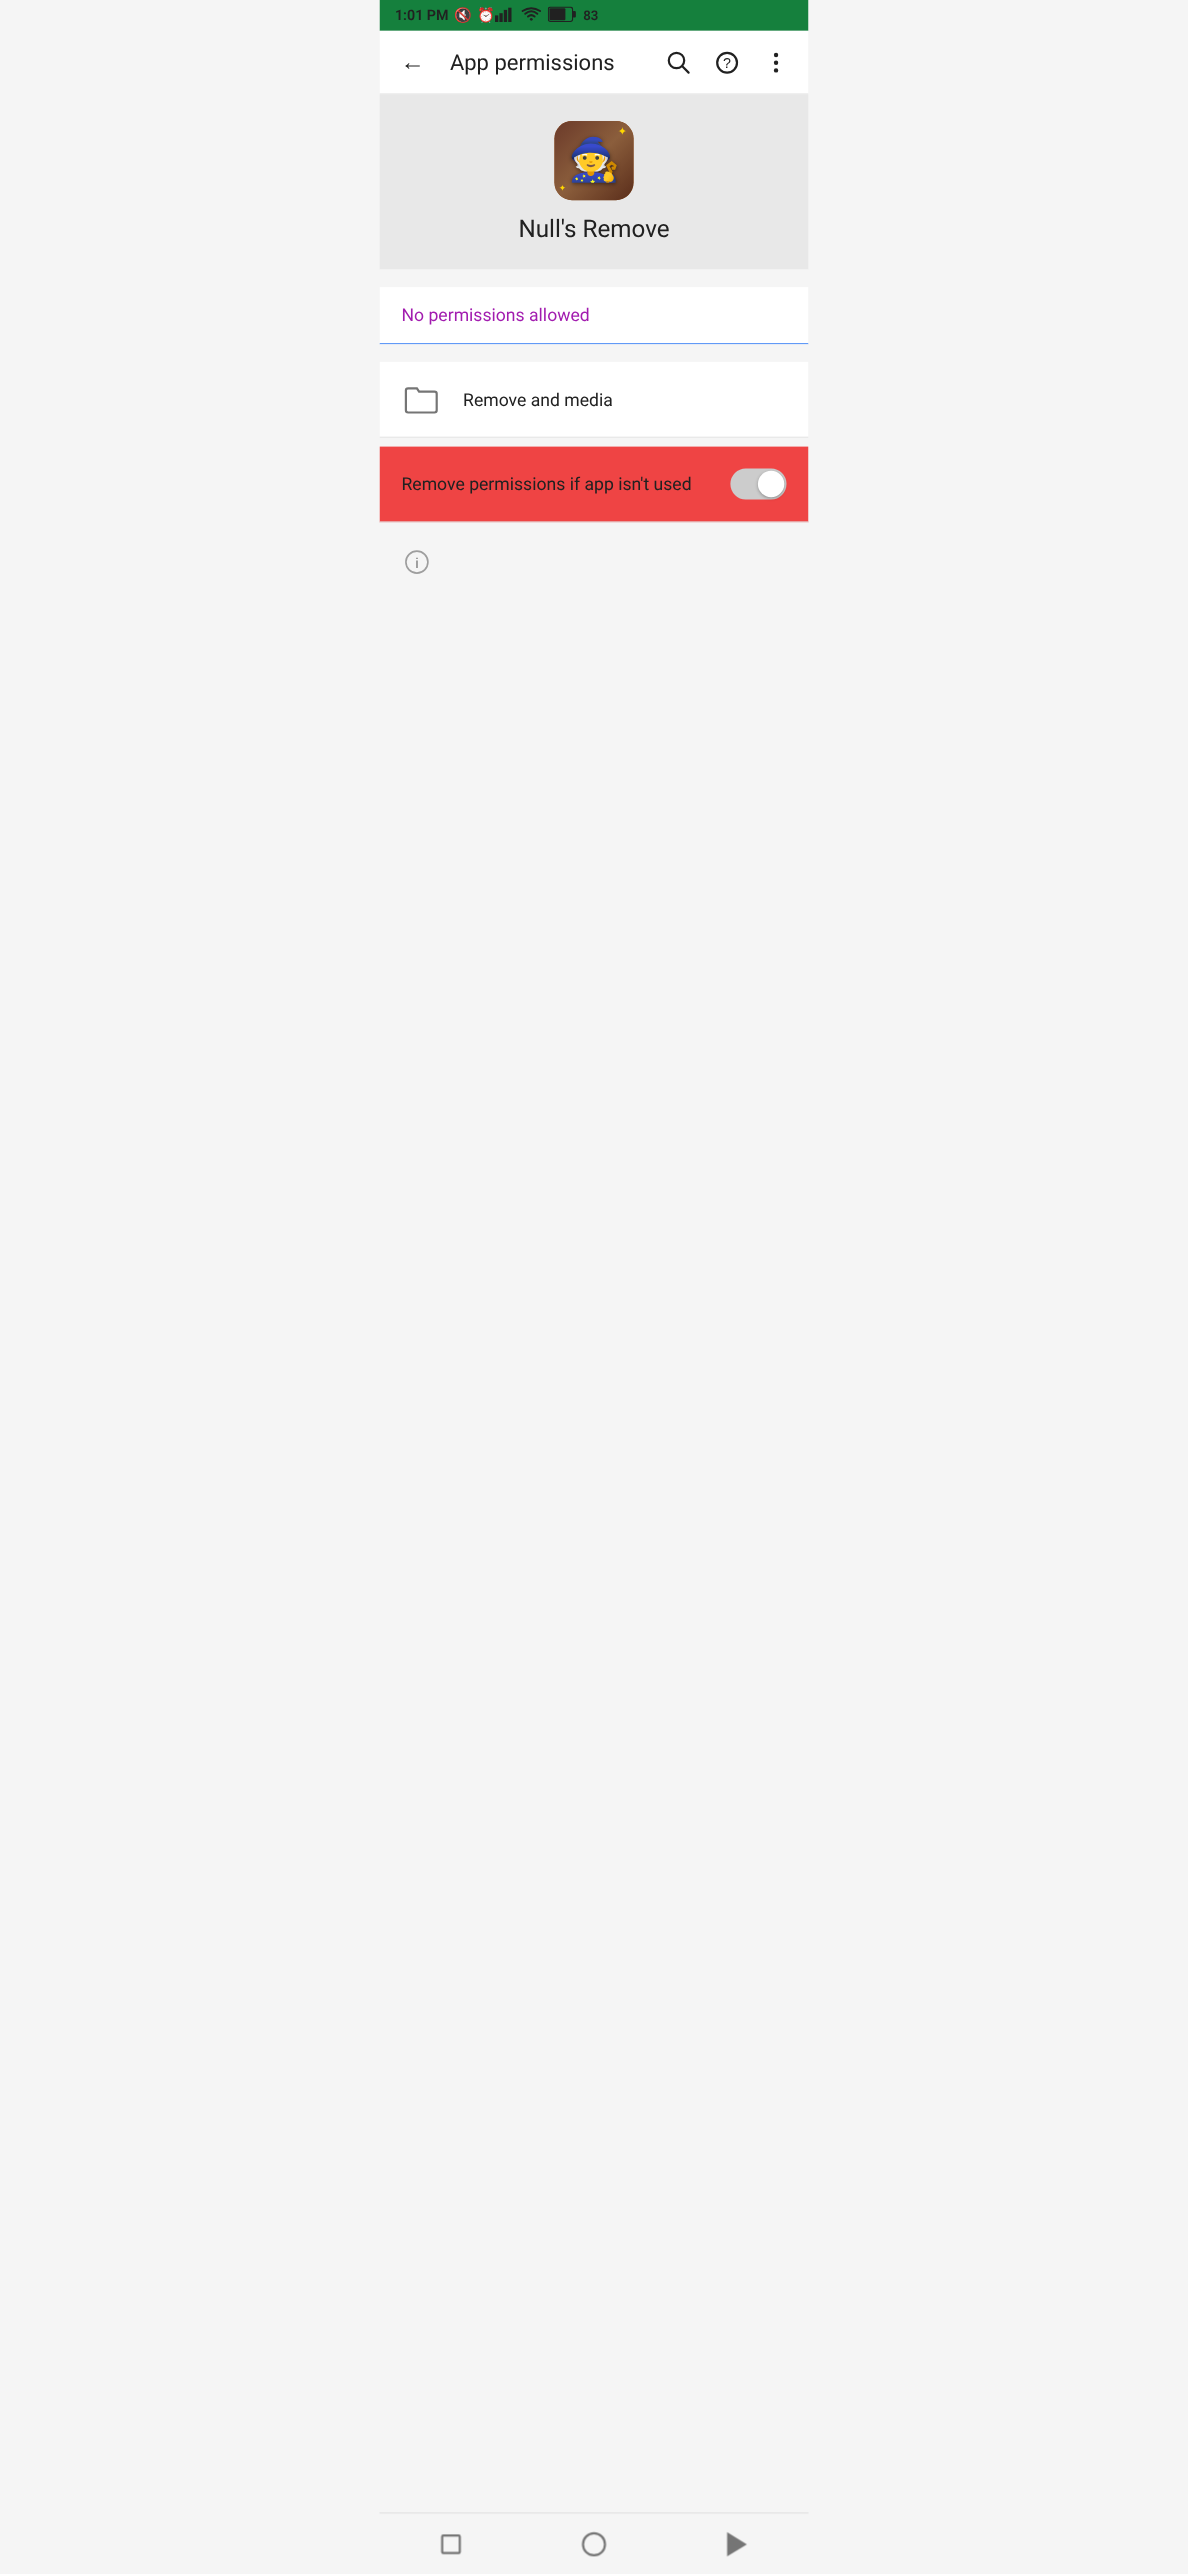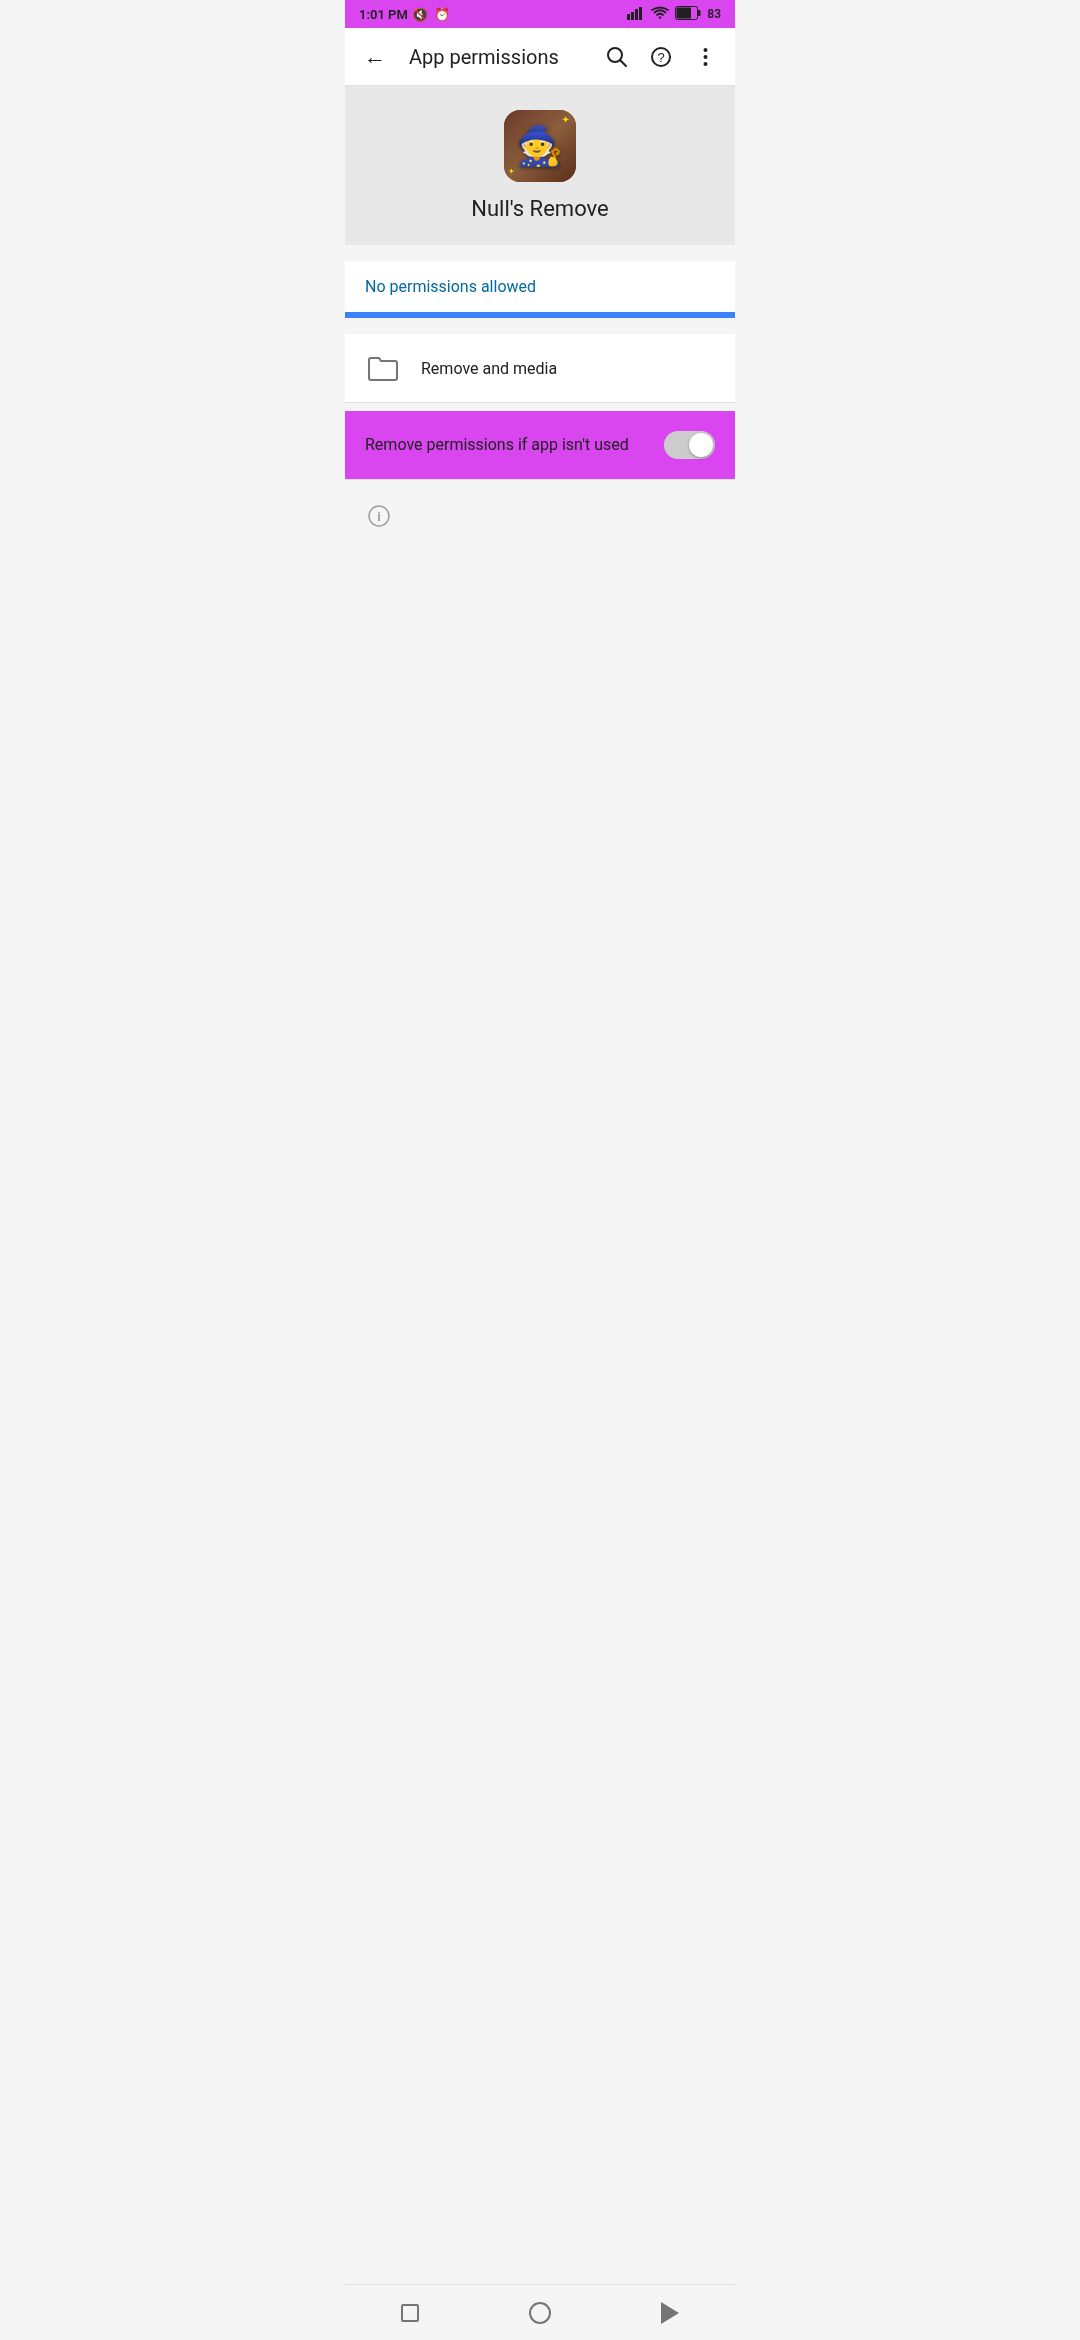--- a/index.html
+++ b/index.html
@@ -16,25 +16,25 @@
       font-family: 'Roboto', Arial, sans-serif;
       font-size: 16px;
       color: #212121;
       margin: 0 auto;
       position: relative;
       overflow-x: hidden;
     }
 
     
     .status-bar {
-      background: #d946ef;
+      background: #15803d;
       height: 28px;
       display: flex;
       align-items: center;
-      justify-content: space-between;
+      justify-content: flex-start;
       padding: 0 14px;
       font-size: 12px;
       font-weight: 500;
     }
 
     .status-left {
       display: flex;
       align-items: center;
       gap: 5px;
       font-size: 13px;
@@ -172,22 +172,22 @@
       font-size: 13px;
       font-weight: 600;
       letter-spacing: 0.5px;
       color: #00897B;
       text-transform: uppercase;
     }
 
     .section-item {
       padding: 16px 20px;
       font-size: 16px;
-      color: #0369a1;
-      border-bottom: 6px solid #3b82f6;
+      color: #a21caf;
+      border-bottom: 1px solid #3b82f6;
     }
 
     .section-item.with-icon {
       display: flex;
       align-items: center;
       gap: 20px;
       color: #212121;
       border-bottom: 1px solid #e0e0e0;
     }
 
@@ -205,21 +205,21 @@
       height: 28px;
     }
 
     .section-separator {
       height: 8px;
       background: #f5f5f5;
     }
 
     
     .setting-row {
-      background: #d946ef;
+      background: #ef4444;
       padding: 20px 20px 20px 20px;
       display: flex;
       align-items: center;
       justify-content: space-between;
       border-bottom: 1px solid #e0e0e0;
     }
 
     .setting-text {
       flex: 1;
       font-size: 16px;

